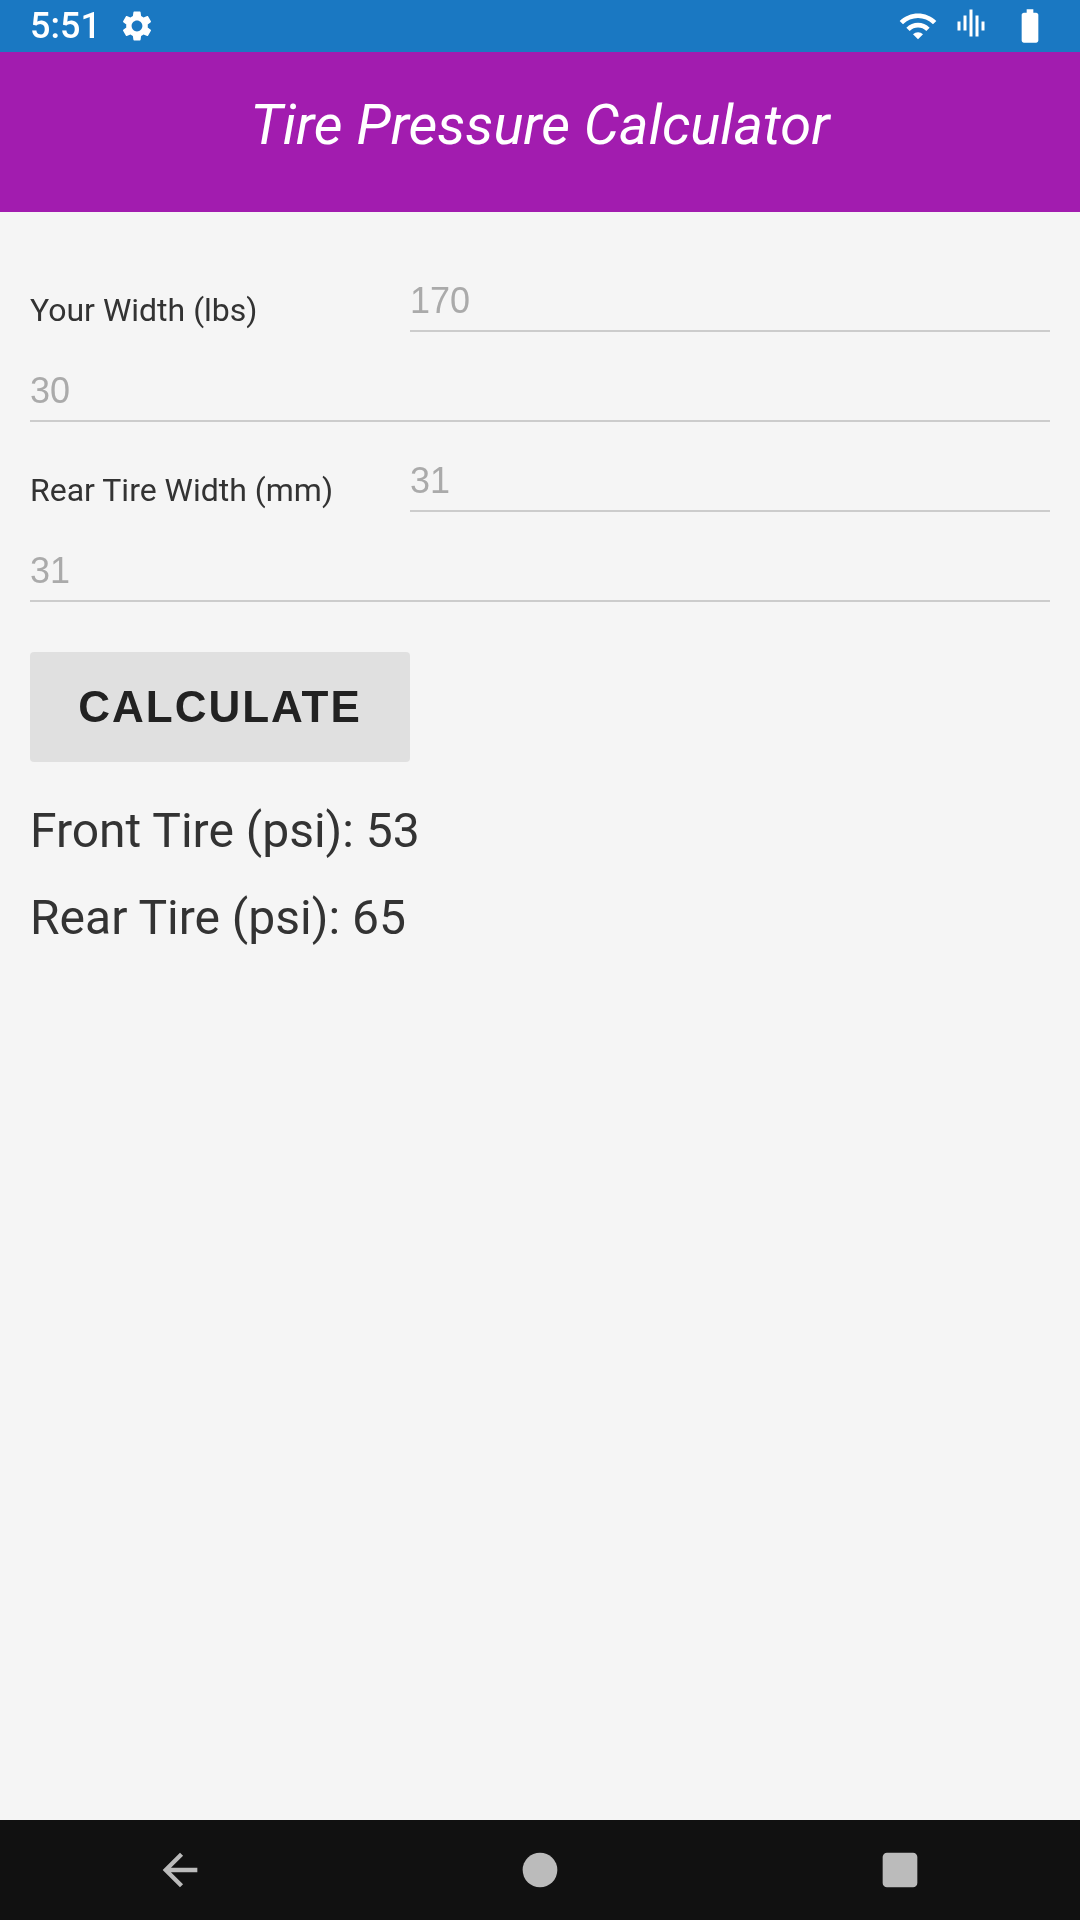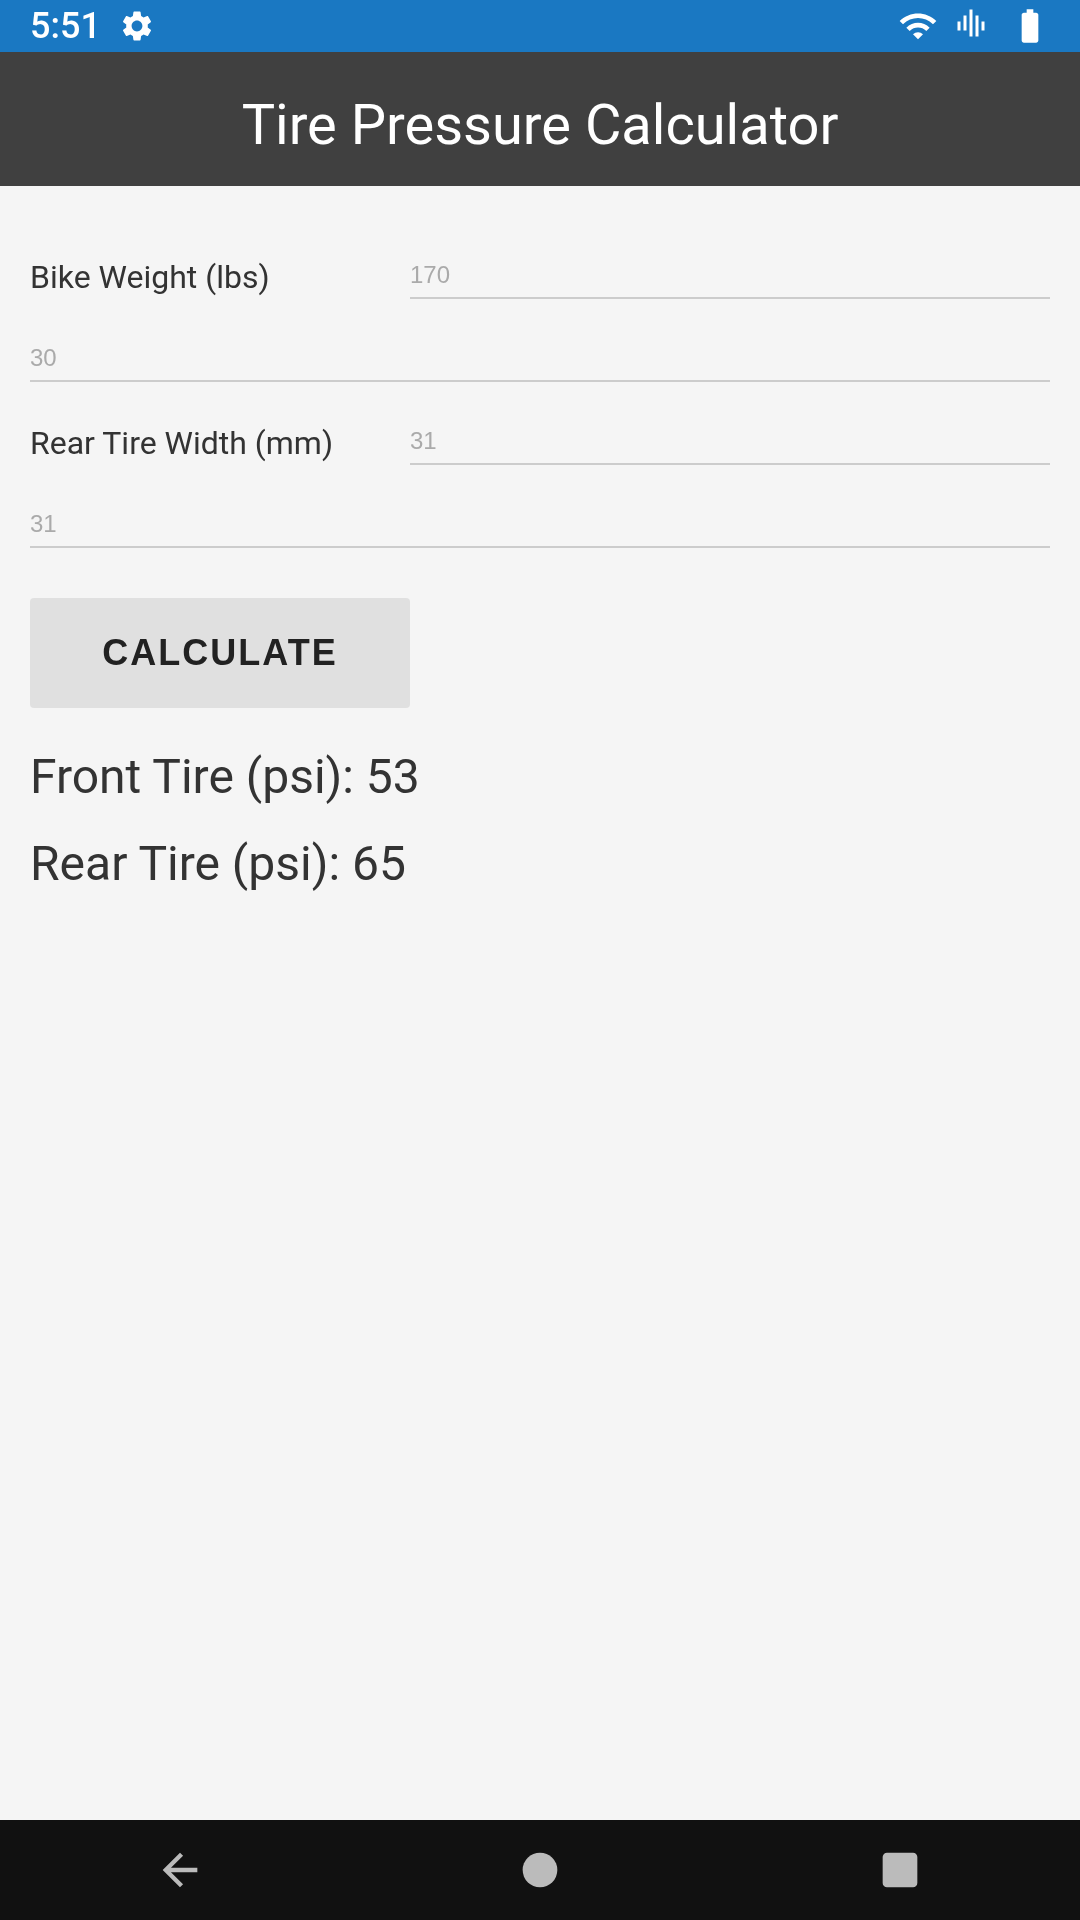--- a/index.html
+++ b/index.html
@@ -51,25 +51,26 @@
     
     .gear-icon {
       width: 36px;
       height: 36px;
       fill: white;
     }
 
     
     .app-header {
       width: 100%;
-      background-color: #404040;
-      padding: 40px 30px 28px 30px;
+      background-color: #a21caf;
+      padding: 40px 30px 54px 30px;
       display: flex;
       align-items: center;
       justify-content: center;
+      font-style: italic;
     }
 
     .app-title {
       color: white;
       font-size: 56px;
       font-weight: 400;
       text-align: center;
     }
 
     
@@ -103,36 +104,35 @@
       flex: 1;
       display: flex;
       flex-direction: column;
     }
 
     .form-input {
       background: transparent;
       border: none;
       border-bottom: 2px solid #ccc;
       outline: none;
-      font-size: 24px;
+      font-size: 36px;
       color: #aaa;
       padding: 8px 0;
       width: 100%;
-      margin-top: 7px;
     }
 
     
     .calculate-btn {
       margin-top: 40px;
       width: 380px;
       height: 110px;
       background-color: #e0e0e0;
       border: none;
       border-radius: 4px;
-      font-size: 36px;
+      font-size: 44px;
       font-weight: 700;
       letter-spacing: 2px;
       color: #222;
       cursor: pointer;
       text-transform: uppercase;
     }
 
     
     .results-section {
       margin-top: 40px;
@@ -194,21 +194,21 @@
   </div>
 </div>
 
 <div class="app-header">
   <h1 class="app-title">Tire Pressure Calculator</h1>
 </div>
 
 <div class="main-content">
 
   <div class="form-row">
-    <label class="form-label">Bike Weight (lbs)</label>
+    <label class="form-label">Your Width (lbs)</label>
     <div class="form-input-wrapper">
       <input class="form-input" type="number" value="170" style="">
     </div>
   </div>
 
   <div class="form-row">
     <div class="form-input-wrapper">
       <input class="form-input" type="number" value="30" style="">
     </div>
   </div>

